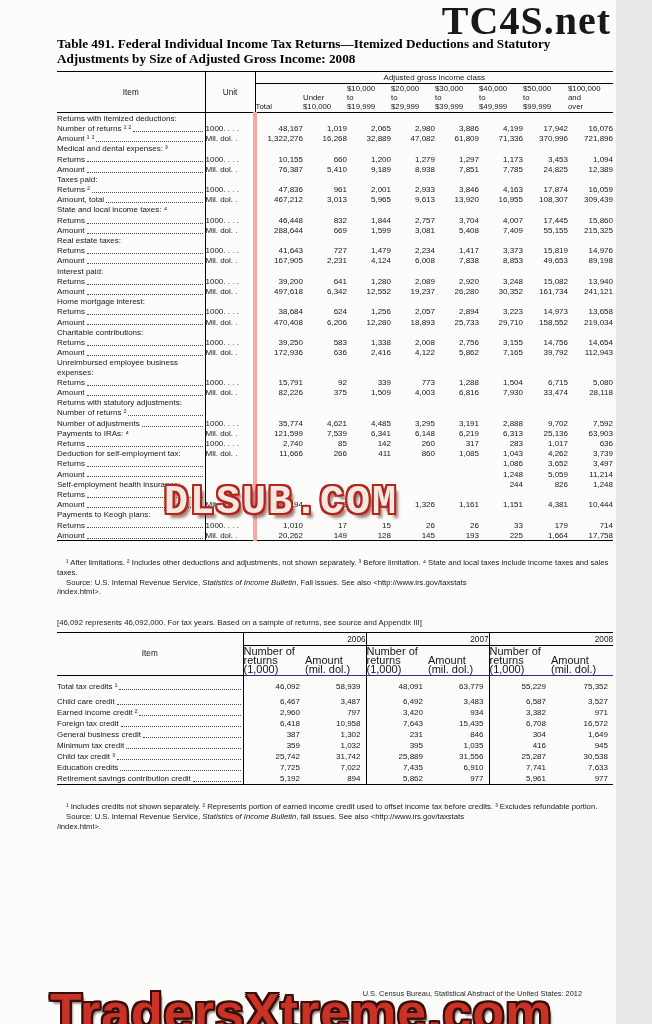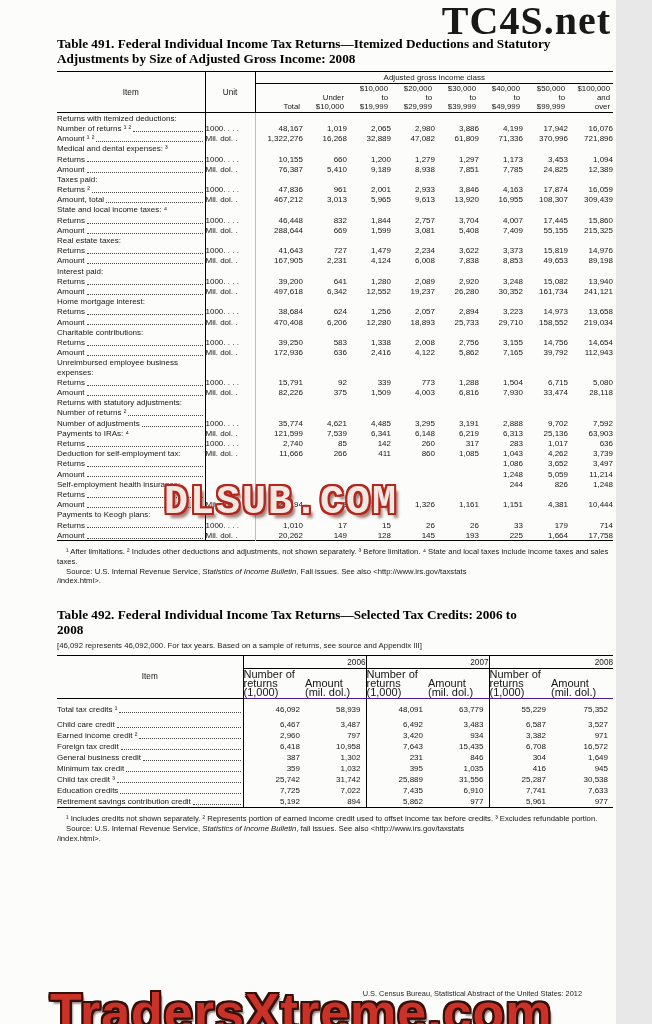--- a/index.html
+++ b/index.html
@@ -9,44 +9,44 @@
   .t-title{font-family:"Liberation Serif",serif;font-size:13.2px;font-weight:700;line-height:15px;color:#000}
   .t-note{font-size:7.8px;line-height:9px;margin-top:4px;color:#1c1c1c}
 
   table{border-collapse:collapse;table-layout:fixed}
   .tbl{width:556px;margin-top:5px;border-top:1px solid #000;border-bottom:1px solid #000;font-size:8px}
   .tbl th{font-weight:400;color:#161616}
 
   
   .h-item,.h-unit{border-right:1px solid #000;border-bottom:1px solid #000;text-align:center;vertical-align:middle;font-size:8.2px}
   .h-agi{border-bottom:1px solid #000;text-align:center;font-size:8px;padding:1px 0}
-  .h-col{vertical-align:bottom;text-align:right;padding:1px 3px 1px 0;line-height:8.8px;font-size:7.8px;border-bottom:1px solid #000}
+  .h-col{vertical-align:bottom;text-align:left;padding:1px 3px 1px 0;line-height:8.8px;font-size:7.8px;border-bottom:1px solid #000}
   .tbl491 td{line-height:9.4px;padding:0.4px 0;vertical-align:bottom}
   .lbl{border-right:1px solid #000;padding-right:2px}
   .ind0{padding-left:1px}.ind1{padding-left:8px}.ind2{padding-left:14px}
   .lw{display:flex;align-items:flex-end}
   .lt{white-space:normal}
   .dots{flex:1 1 auto;min-width:3px;margin:0 2px 1.5px 2px;border-bottom:1px dotted #4a4a4a;height:1px}
-  .unit{border-right:1px solid #fca5a5;padding-left:3px;white-space:nowrap}
+  .unit{border-right:4px solid #fca5a5;padding-left:3px;white-space:nowrap}
   .num{text-align:right;padding-right:3px;white-space:nowrap}
 
   
   .sec2{margin-top:22px}
   .sec2 .t-title{width:480px}
   .h2-item{border-right:1px solid #000;border-bottom:1px solid #000;text-align:center;vertical-align:middle;font-size:8.2px}
   .h2-year{text-align:right;border-bottom:1px solid #000;font-size:8.2px;padding:1.5px 0}
   .h2-sub{vertical-align:bottom;text-align:left;padding:1px 4px 1px 0;line-height:8.8px;font-size:11px;border-bottom:1px solid #4c1d95}
   .gsep{border-right:1px solid #000}
   .tbl492 td{line-height:10px;padding:0.5px 0;vertical-align:bottom}
   .lbl2{border-right:1px solid #000;padding-left:2px;padding-right:2px}
   .tbl492 .num{padding-right:5px}
   tr.total td{font-weight:400;padding-top:6px;padding-bottom:4.5px}
 
   
-  .fnblock{margin-top:6px}
+  .fnblock{margin-top:17px}
   .fn{margin:1px 0 0 0;font-size:7.7px;line-height:9.2px;text-indent:9px}
   .fn.cont{text-indent:0;margin-top:0}
   .fn i{font-style:italic}
 
   
   .page-footer{position:absolute;left:57px;top:980px;font-size:10.5px;color:#1a1a1a;z-index:1}
   .page-footer .sect{margin-left:14px}
   .attribution{position:absolute;right:34px;top:989px;font-size:7.4px;color:#242424;z-index:1}
 
   
@@ -352,21 +352,21 @@
               <div class="lw">
                 <span class="lt">Returns</span>
                 <span class="dots"></span>
               </div>
             </td>
             <td class="unit">1000. . . .</td>
             <td class="num">41,643</td>
             <td class="num">727</td>
             <td class="num">1,479</td>
             <td class="num">2,234</td>
-            <td class="num">3,622</td>
+            <td class="num">1,417</td>
             <td class="num">3,373</td>
             <td class="num">15,819</td>
             <td class="num">14,976</td>
           </tr>
           <tr>
             <td class="lbl ind2">
               <div class="lw">
                 <span class="lt">Amount</span>
                 <span class="dots"></span>
               </div>
@@ -817,21 +817,20 @@
         </tbody>
     </table>
 
     <div class="fnblock">
       <p class="fn">¹ After limitations. ² Includes other deductions and adjustments, not shown separately. ³ Before limitation. ⁴ State and local taxes include income taxes and sales taxes.</p>
       <p class="fn"><span>Source: U.S. Internal Revenue Service, </span><i>Statistics of Income Bulletin</i><span>, Fall issues. See also &lt;http://www.irs.gov/taxstats</span></p>
       <p class="fn cont">/index.html&gt;.</p>
     </div>
 
     <div class="sec2">
-      <div class="t-title">Table 492. Federal Individual Income Tax Returns—Selected Tax Credits: 2006 to 2008</div>
       <div class="t-note">[46,092 represents 46,092,000. For tax years. Based on a sample of returns, see source and Appendix III]</div>
 
       <table class="tbl tbl492" id="tbl492">
         <colgroup>
           <col style="width:186px">
           <col style="width:62px">
             <col style="width:61px">
           <col style="width:62px">
             <col style="width:61px">
           <col style="width:62px">

